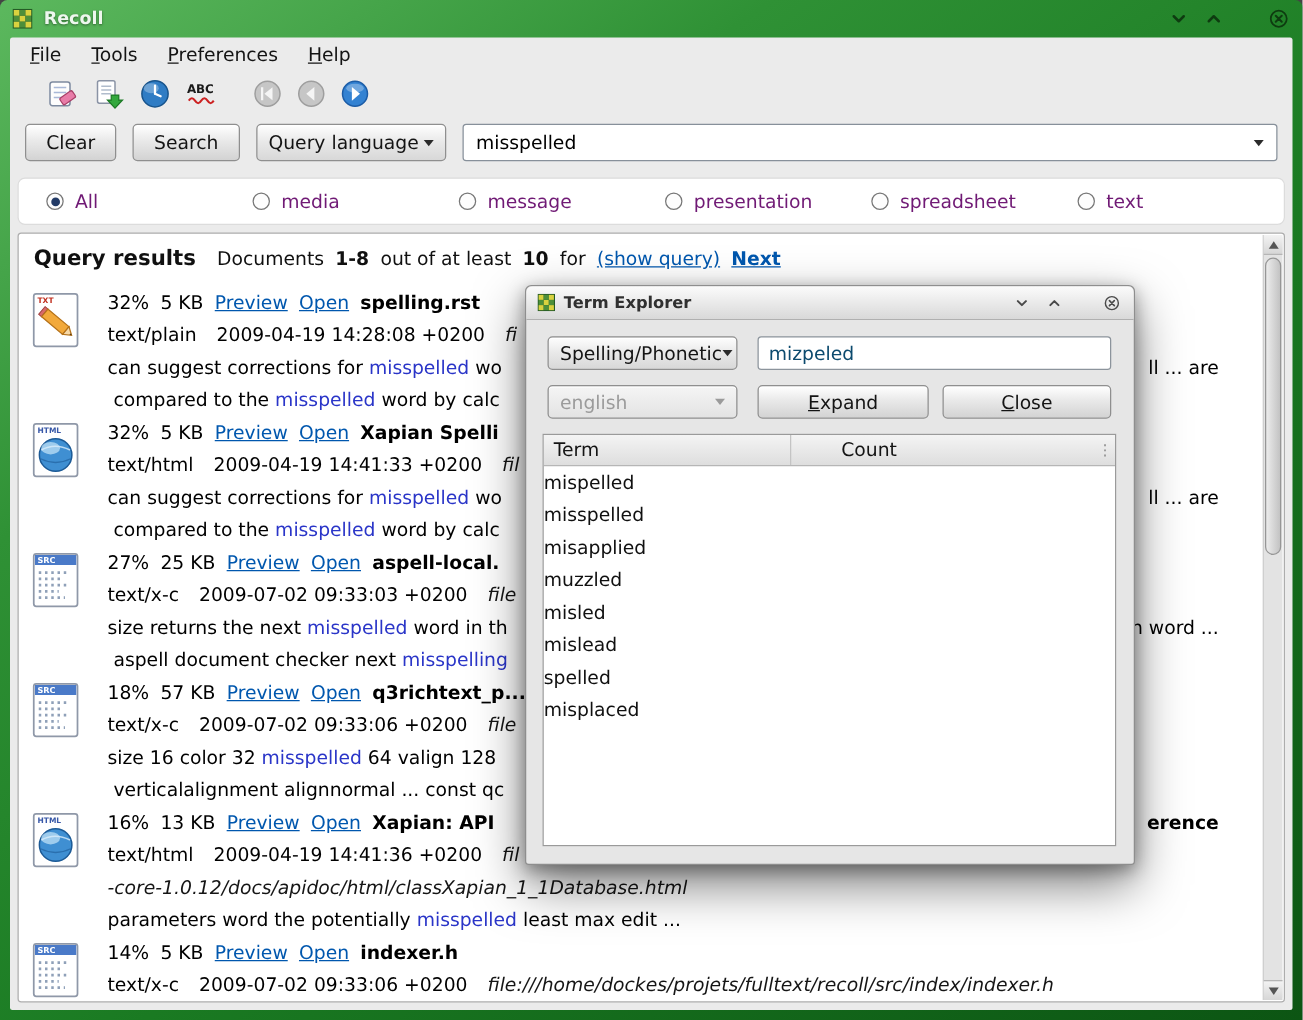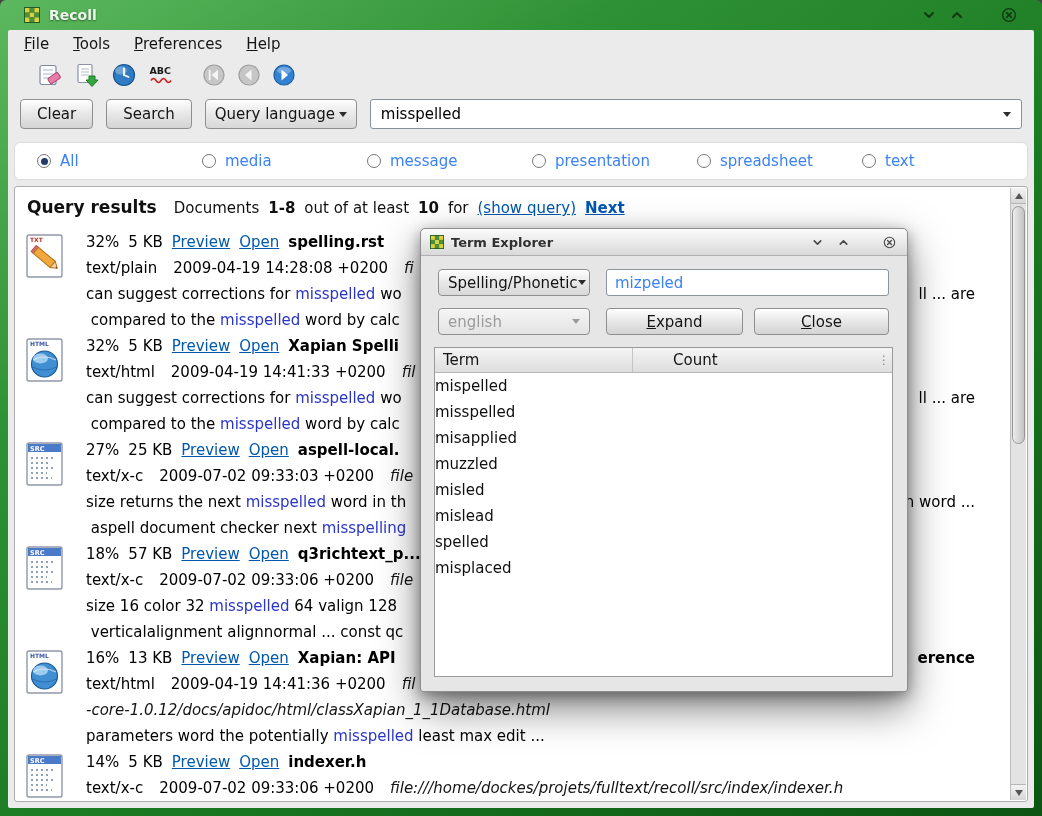--- a/index.html
+++ b/index.html
@@ -3,21 +3,21 @@
 <meta charset="utf-8">
 <style>
   * { box-sizing: border-box; margin: 0; padding: 0; }
   body { font-family: "DejaVu Sans", "Liberation Sans", sans-serif; background:#444; }
   .frame {
     position: relative; width: 1042px; height: 816px; overflow: hidden;
     background: linear-gradient(145deg, #5cb85e 0%, #2f9135 28%, #1a7a22 58%, #0c5513 100%);
     border-radius: 6px 6px 0 0;
   }
   
-  .titlebar { position:absolute; left:0; top:0; right:0; height:30px; display:flex; align-items:center; padding:0 24px; }
+  .titlebar { position:absolute; left:0; top:0; right:0; height:30px; display:flex; align-items:center; padding:0 10px; }
   .app-icon { display:flex; margin-right:9px; }
   .win-title { font-weight:bold; font-size:14px; color:#eef7ee; text-shadow:0 1px 2px rgba(0,0,0,.45); }
   .win-btns { margin-left:auto; display:flex; align-items:center; gap:10px; }
   .wbtn { display:flex; align-items:center; justify-content:center; width:18px; height:18px; cursor:default; }
   .wclose { margin-left:24px; }
   
   .client { position:absolute; left:8px; top:30px; width:1026px; height:778px; background:#ebebeb; border-radius:2px; }
   .menubar { position:absolute; left:0; top:0; right:0; height:27px; display:flex; align-items:center; gap:24px; padding-left:16px; font-size:15px; color:#141414; }
   .menu-item { cursor:default; }
   .toolbar { position:absolute; left:0; top:27px; right:0; height:35px; display:flex; align-items:center; gap:9px; padding-left:28px; }
@@ -36,21 +36,21 @@
   .combo {
     height:30px; background: linear-gradient(#fefefe, #e8e8e8 50%, #d8d8d8);
     border:1px solid #8f8f8f; border-radius:4px; font-size:15px; color:#141414;
     display:flex; align-items:center; padding:0 9px; box-shadow: inset 0 1px 0 #fff;
   }
   .ql-combo { width:152px; }
   .caret { width:0; height:0; border-left:4.5px solid transparent; border-right:4.5px solid transparent; border-top:5.5px solid #2b2b2b; margin-left:auto; }
   .search-combo { flex:1; height:30px; background:#fff; border:1px solid #87909a; border-radius:3px; display:flex; align-items:center; padding:0 10px; font-size:15px; }
   
   .filterrow { position:absolute; left:6px; right:6px; top:112px; height:38px; background:#fff; border:1px solid #dcdcdc; border-radius:6px; display:flex; align-items:center; padding-left:22px; }
-  .radio-item { display:flex; align-items:center; gap:9px; width:165px; font-size:15px; color:#3b82f6; }
+  .radio-item { display:flex; align-items:center; gap:9px; width:165px; font-size:15px; color:#701a75; }
   .radio { width:14px; height:14px; border:1px solid #777; border-radius:50%; background:#fdfdfd; display:flex; align-items:center; justify-content:center; }
   .radio .dot { width:7px; height:7px; border-radius:50%; background:#223a66; }
   
   .results { position:absolute; left:6px; top:156px; width:1014px; height:616px; background:#fff; border:1px solid #adadad; border-radius:3px; overflow:hidden; }
   .res-header { position:absolute; left:12px; top:10px; display:flex; align-items:baseline; gap:9px; font-size:15px; color:#101010; white-space:pre; }
   .qr-title { font-size:17px; font-weight:bold; margin-right:8px; }
   .b { font-weight:bold; }
   .link { color:#0057ae; text-decoration:underline; cursor:pointer; }
   #reslist { position:absolute; left:0; top:0; right:0; bottom:0; }
   .res-item { position:absolute; left:8px; right:46px; height:104px; }
@@ -81,21 +81,21 @@
   }
   .dlg-titlebar { position:absolute; left:0; top:0; right:0; height:27px; background:linear-gradient(#fbfbfb,#d9d9d9); border-bottom:1px solid #b0b0b0; border-radius:5px 5px 0 0; display:flex; align-items:center; padding:0 9px; }
   .dlg-title { font-weight:bold; font-size:13px; color:#303030; margin-left:7px; }
   .dlg-btns { margin-left:auto; display:flex; align-items:center; gap:8px; }
   .dlg-btns .wclose { margin-left:20px; }
   .dcombo { position:absolute; left:17px; width:152px; height:27px; }
   .pos1 { top:40px; }
   .pos2 { top:79px; }
   .disabled { color:#9b9b9b; background:linear-gradient(#f5f5f5,#e3e3e3); }
   .disabled .caret { border-top-color:#9b9b9b; }
-  .dinput { position:absolute; left:185px; top:40px; width:283px; height:27px; background:#fff; border:1px solid #8c949c; border-radius:3px; font-size:15px; padding:0 8px; font-family:inherit; color:#3b82f6; }
+  .dinput { position:absolute; left:185px; top:40px; width:283px; height:27px; background:#fff; border:1px solid #8c949c; border-radius:3px; font-size:15px; padding:0 8px; font-family:inherit; color:#0c4a6e; }
   .dexpand { position:absolute; left:185px; top:79px; width:137px; height:27px; }
   .dclose { position:absolute; left:333px; top:79px; width:135px; height:27px; }
   .dtable { position:absolute; left:13px; top:118px; width:459px; height:330px; border:1px solid #9a9a9a; background:#fff; overflow:hidden; }
   .dthead { height:25px; background:linear-gradient(#f4f4f4,#dedede); border-bottom:1px solid #b6b6b6; display:flex; align-items:center; font-size:15px; color:#141414;gap:32px; }
   .th-term { width:198px; padding-left:8px; border-right:1px solid #c4c4c4; height:100%; display:flex; align-items:center; }
   .th-count { padding-left:8px; flex:1; }
   .th-handle { width:14px; color:#8a8a8a; font-size:12px; }
   .th-handle::after { content:"\22EE"; }
   .term-row { height:26px; line-height:26px; display:flex; font-size:15px; color:#101010; }
   .term-cell { padding-left:0; width:198px; }

